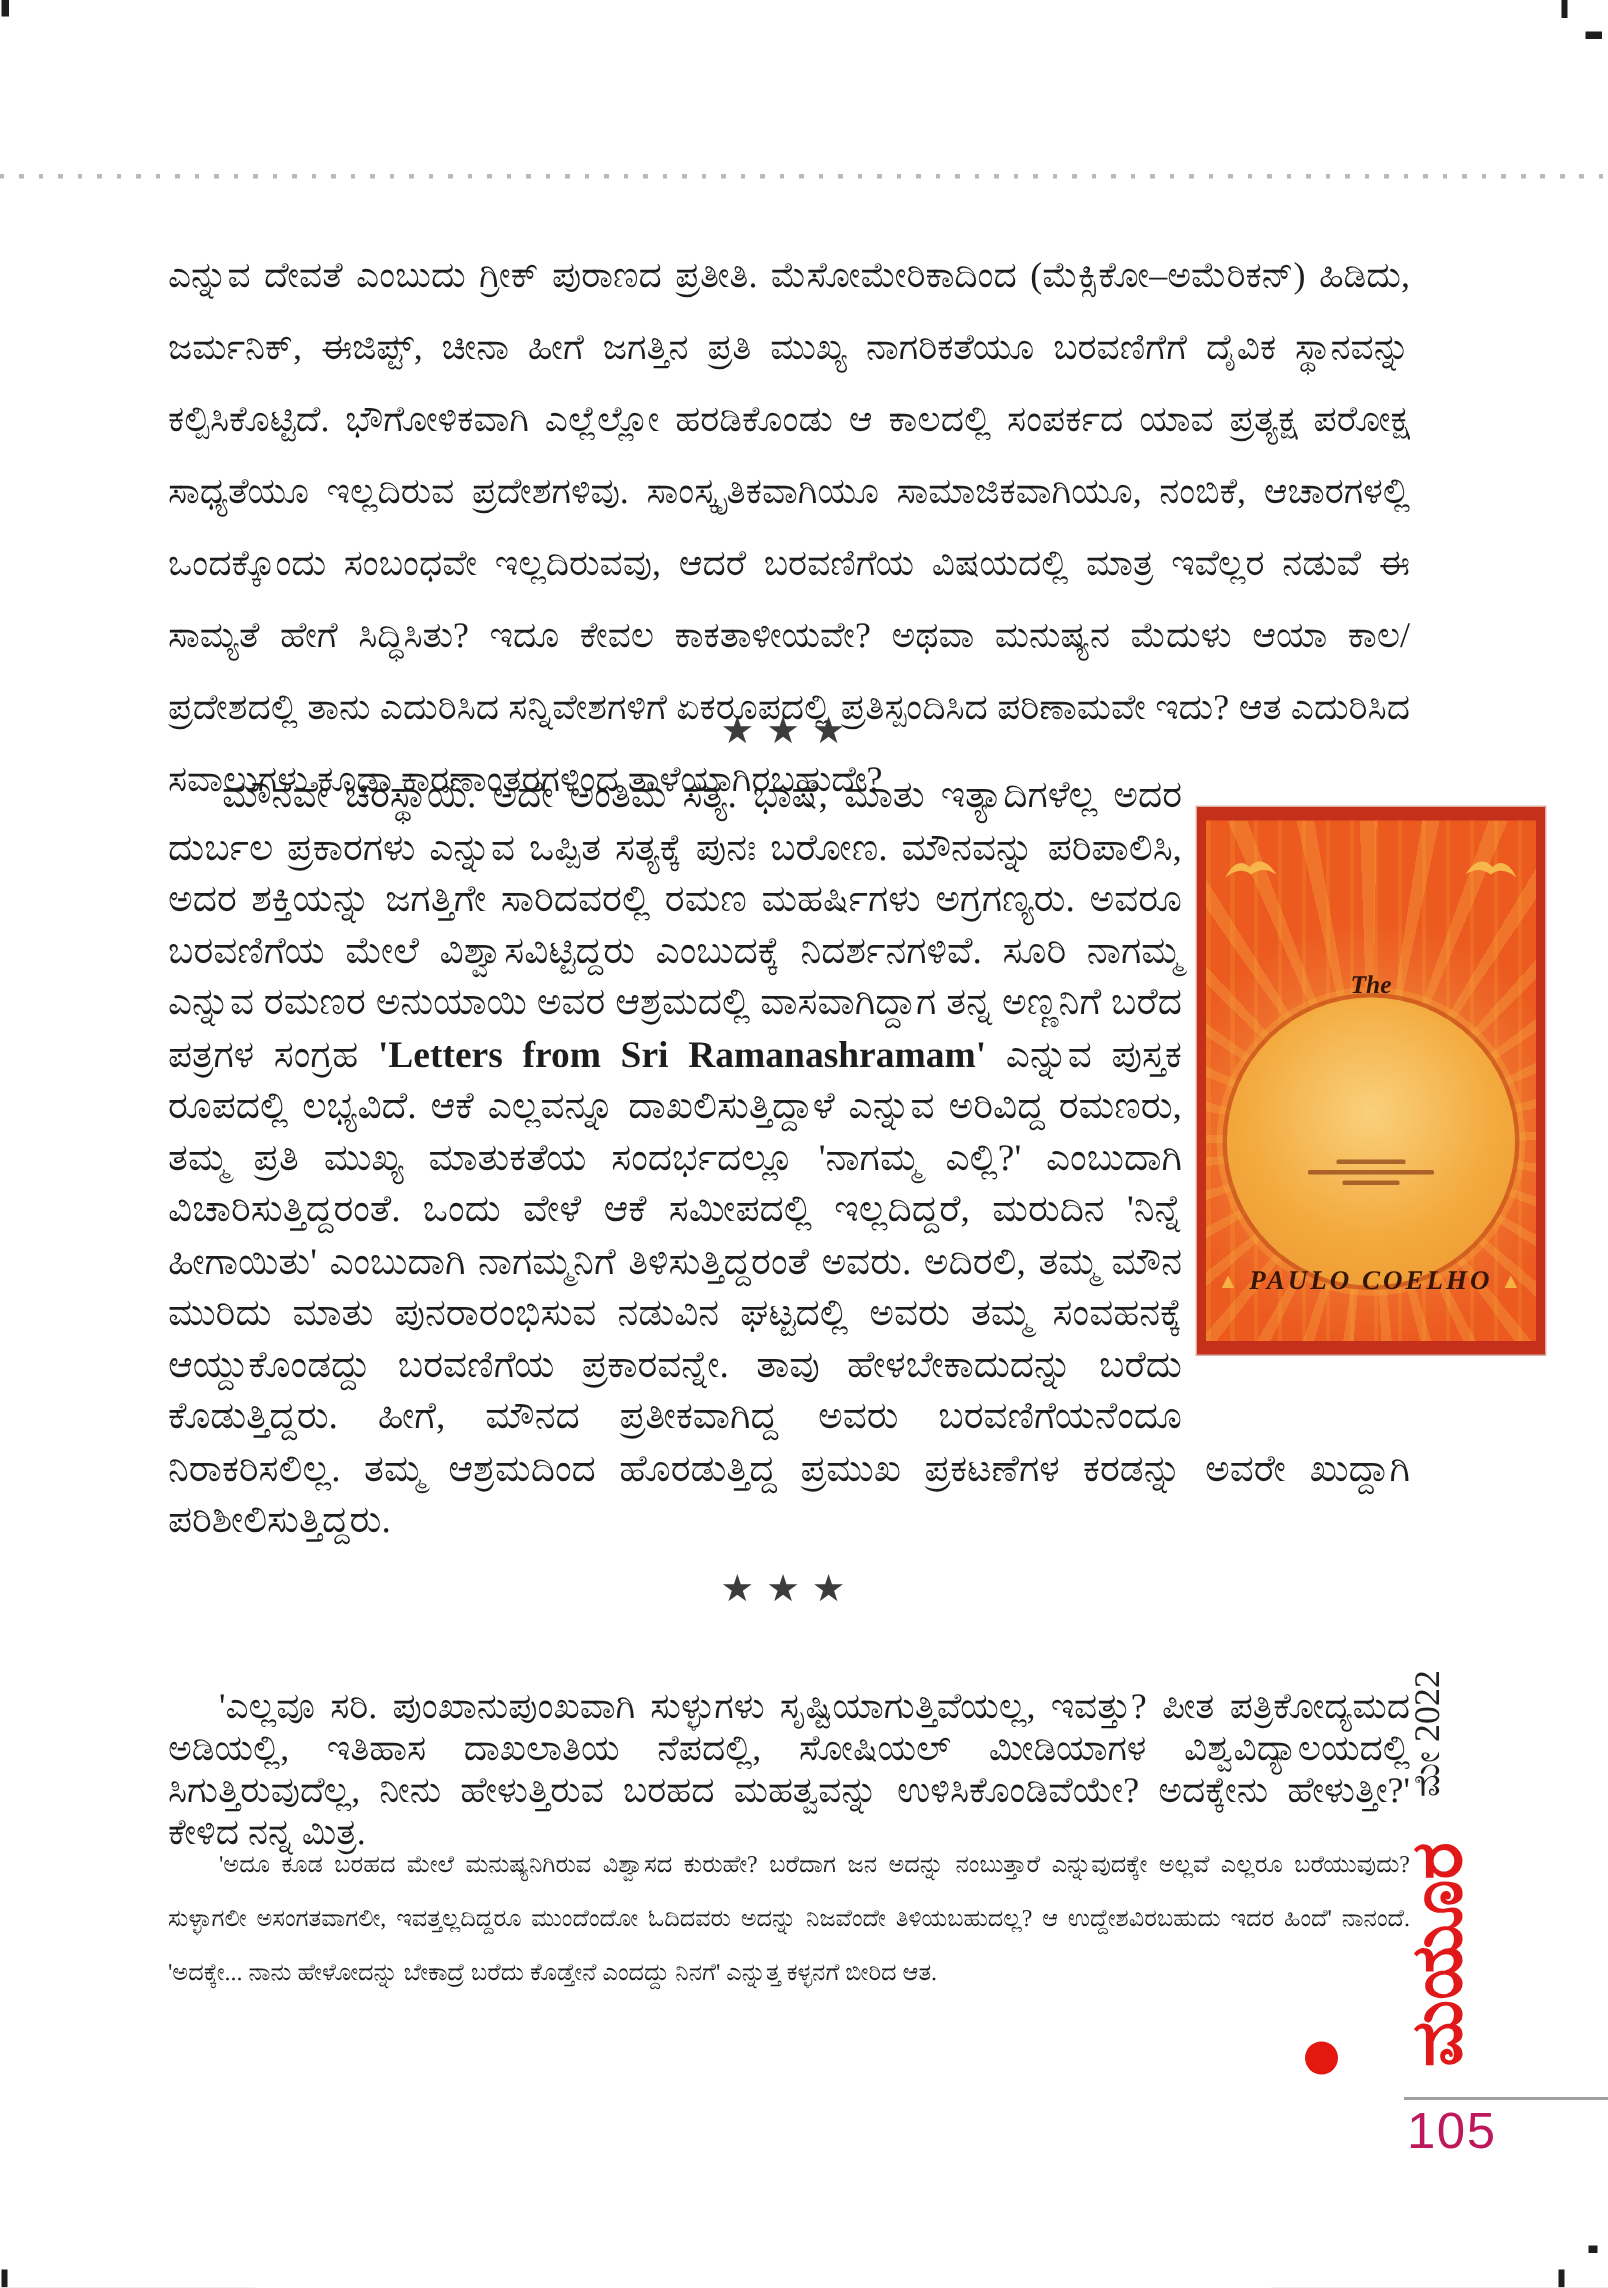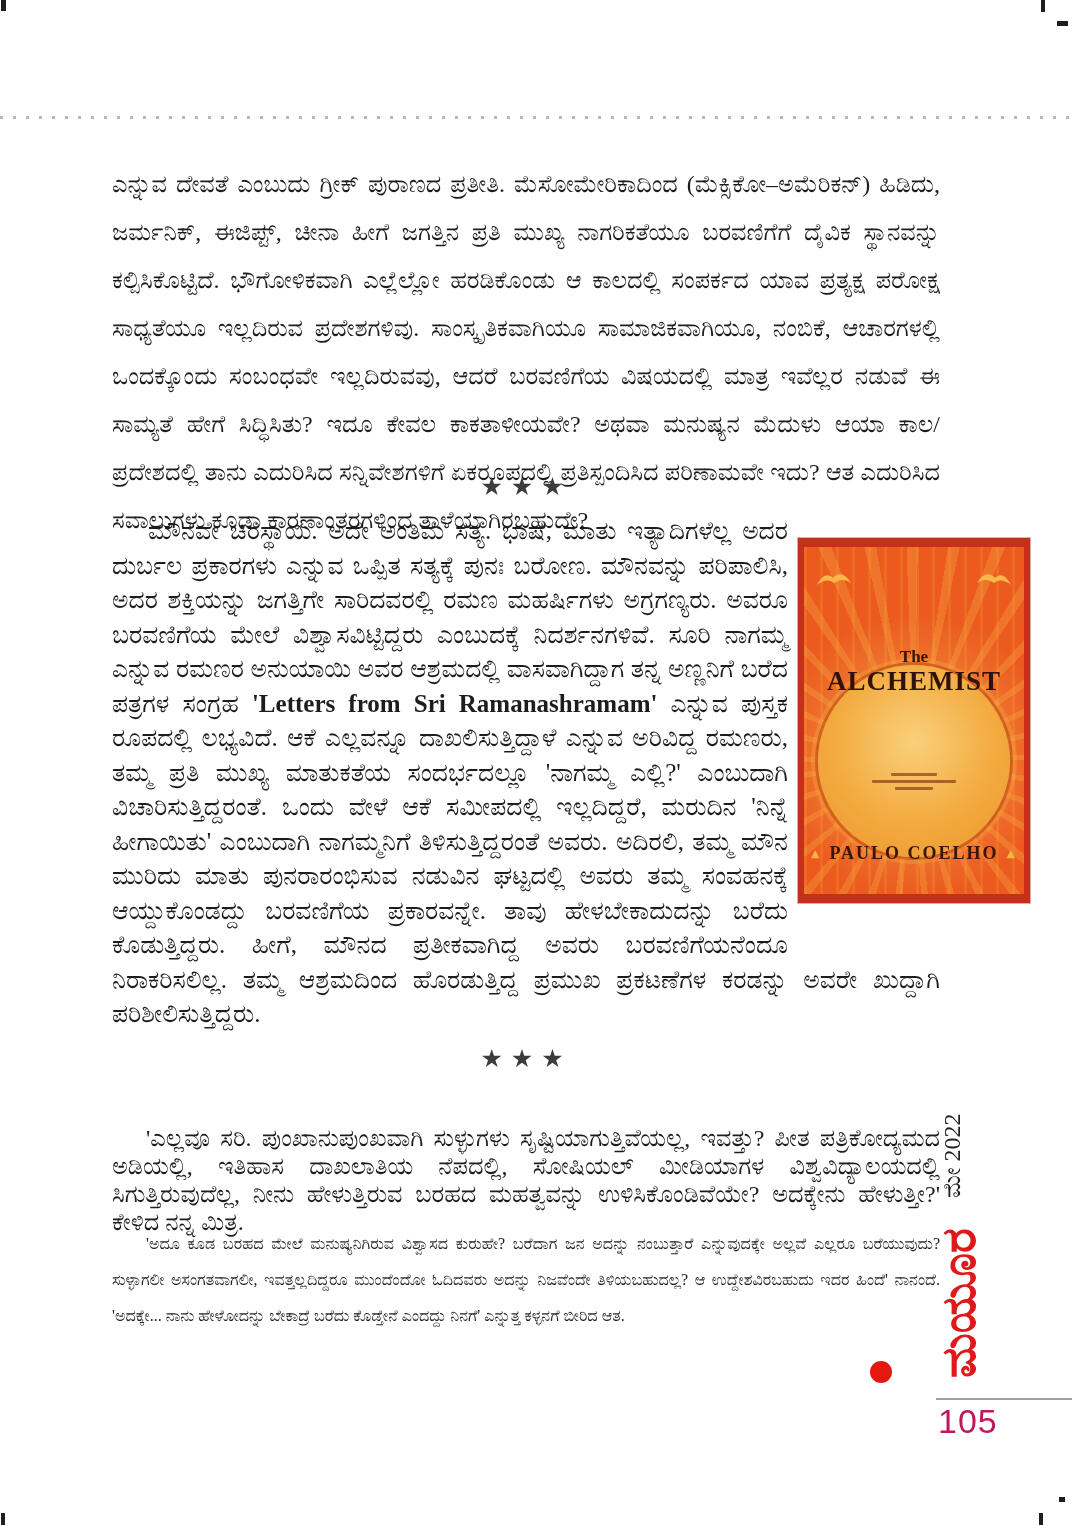--- a/index.html
+++ b/index.html
@@ -48,20 +48,21 @@
   .end-dot {
     position:absolute; left:870px; top:1361px; width:22px; height:22px;
     border-radius:50%; background:#e4180f;
   }
 
   
   .book {
     position:absolute; left:798px; top:538px; width:232px; height:365px;
     background:#c5301b; padding:9px 6px; box-sizing:border-box;
     box-shadow:0 0 0 1px rgba(150,30,10,.35);
+    font-style:italic;
   }
   .book-inner {
     position:relative; width:100%; height:100%; overflow:hidden;
     background:
       radial-gradient(circle at 50% 60%, rgba(247,190,90,.35) 0 30%, rgba(0,0,0,0) 60%),
       repeating-linear-gradient(90deg, rgba(244,150,40,.28) 0 3px, rgba(0,0,0,0) 3px 16px),
       #ec5a20;
   }
   .rays {
     position:absolute; inset:0;
@@ -147,21 +148,20 @@
     <div class="book-inner">
       <div class="rays"></div>
       <div class="circle"></div>
       <svg class="bird bird-l" viewBox="0 0 36 22">
         <path d="M1 16 C6 6 12 4 17 9 C22 3 29 4 35 14 C29 10 24 10 18 14 C13 10 7 11 1 16 Z" fill="#f7b74a"></path>
       </svg>
       <svg class="bird bird-r" viewBox="0 0 36 22">
         <path d="M1 16 C6 6 12 4 17 9 C22 3 29 4 35 14 C29 10 24 10 18 14 C13 10 7 11 1 16 Z" fill="#f7b74a"></path>
       </svg>
       <div class="bk-the">The</div>
-      <div class="bk-title">ALCHEMIST</div>
       <div class="fineprint">
           <i></i>
           <i></i>
           <i></i>
         </div>
       <div class="bk-author">
         <span class="tri">▲</span>
         <span>PAULO COELHO</span>
         <span class="tri">▲</span>
       </div>

